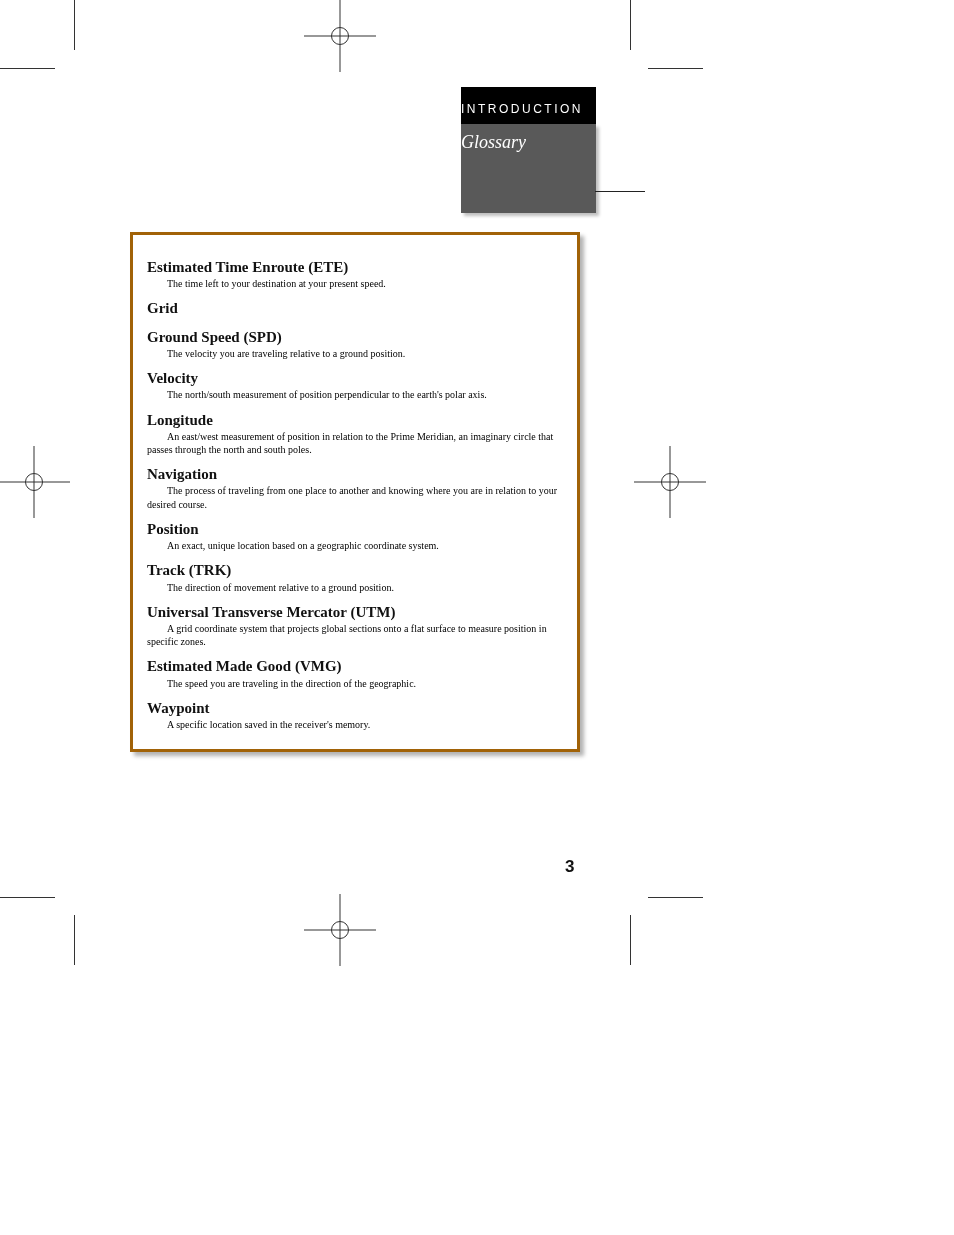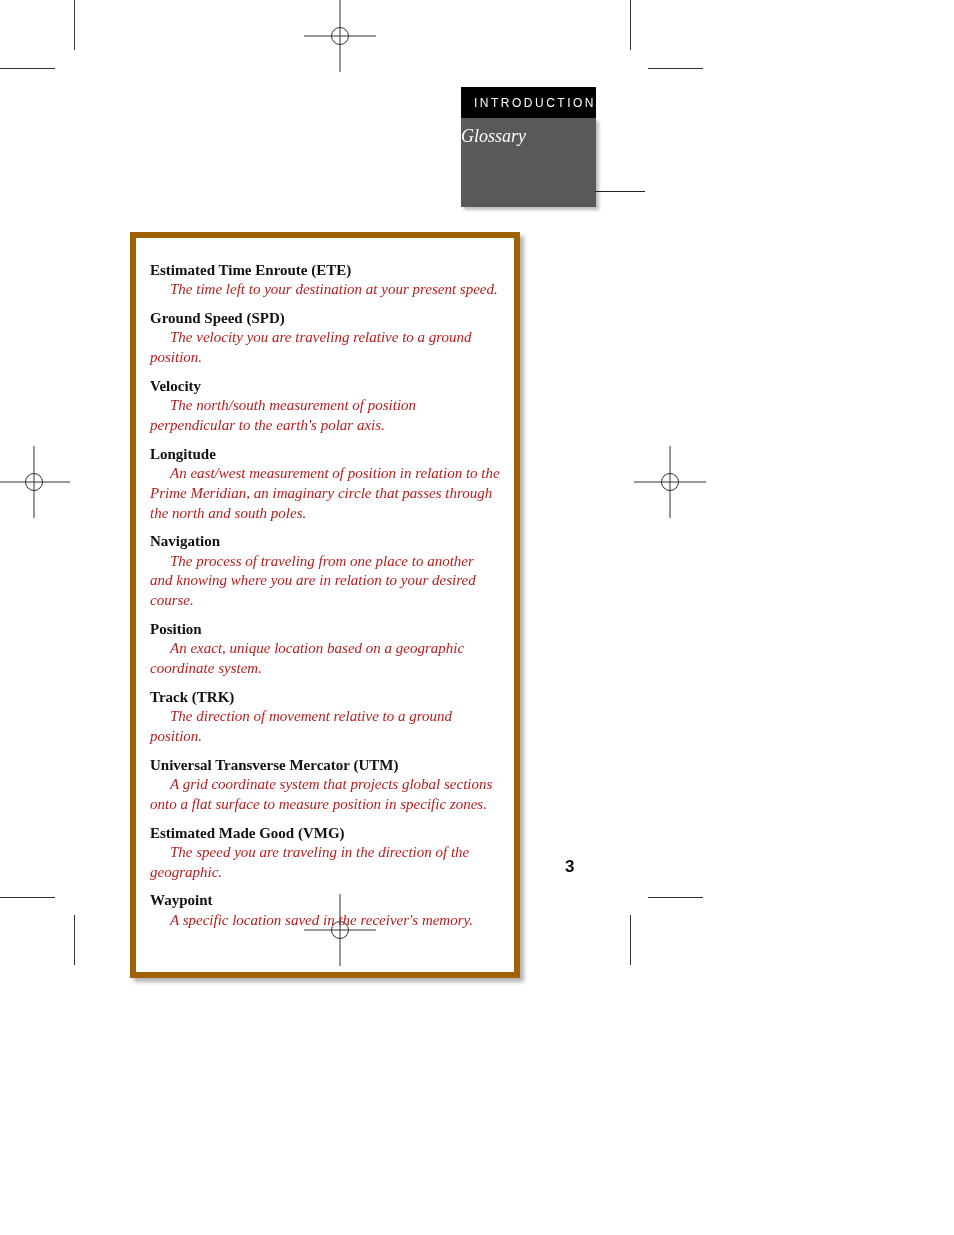--- a/index.html
+++ b/index.html
@@ -23,22 +23,22 @@
     left: 461px;
     top: 87px;
     width: 135px;
   }
   .header-intro {
     background: #000;
     color: #fff;
     font-family: Arial, Helvetica, sans-serif;
     font-size: 12px;
     letter-spacing: 2.5px;
-    text-align: right;
-    padding: 9px 0 8px 0;
+    text-align: left;
+    padding: 15px 0 8px 0;
   }
   .header-glossary {
     background: #595959;
     color: #fff;
     font-style: italic;
     font-family: Georgia, 'Times New Roman', serif;
     font-size: 18px;
     text-align: left;
     padding: 8px 0 60px 0;
     box-shadow: 3px 3px 3px rgba(0,0,0,0.25);
@@ -49,40 +49,39 @@
     left: 595px;
     width: 50px;
     height: 1px;
     background: #222;
   }
 
   .content-wrap {
     position: absolute;
     left: 130px;
     top: 232px;
-    width: 390px;
-    border: 6px solid #a16207;
+    width: 450px;
+    border: 3px solid #a16207;
     box-shadow: 4px 4px 4px rgba(0,0,0,0.3);
-    padding: 22px 14px 34px 14px;
+    padding: 22px 14px 10px 14px;
   }
   .entry { margin-bottom: 8px; }
   .term {
     font-family: Georgia, 'Times New Roman', serif;
     font-weight: bold;
     font-size: 15px;
     color: #111;
     line-height: 1.35;
   }
   .def {
     font-family: Georgia, 'Times New Roman', serif;
-    font-size: 15px;
-    color: #b91c1c;
+    font-size: 10px;
+    color: #000000;
     line-height: 1.32;
     text-indent: 20px;
-    font-style: italic;
   }
   .page-num {
     position: absolute;
     top: 857px;
     left: 565px;
     font-family: Arial, Helvetica, sans-serif;
     font-weight: bold;
     font-size: 17px;
     color: #111;
   }
@@ -128,20 +127,21 @@
   <div class="header-glossary">Glossary</div>
 </div>
 <div class="header-side-line"></div>
 
 <div class="content-wrap">
   <div class="entry">
     <div class="term">Estimated Time Enroute (ETE)</div>
     <div class="def">The time left to your destination at your present speed.</div>
   </div>
   <div class="entry">
+    <div class="term">Grid</div>
   </div>
   <div class="entry">
     <div class="term">Ground Speed (SPD)</div>
     <div class="def">The velocity you are traveling relative to a ground position.</div>
   </div>
   <div class="entry">
     <div class="term">Velocity</div>
     <div class="def">The north/south measurement of position perpendicular to the earth's polar axis.</div>
   </div>
   <div class="entry">

